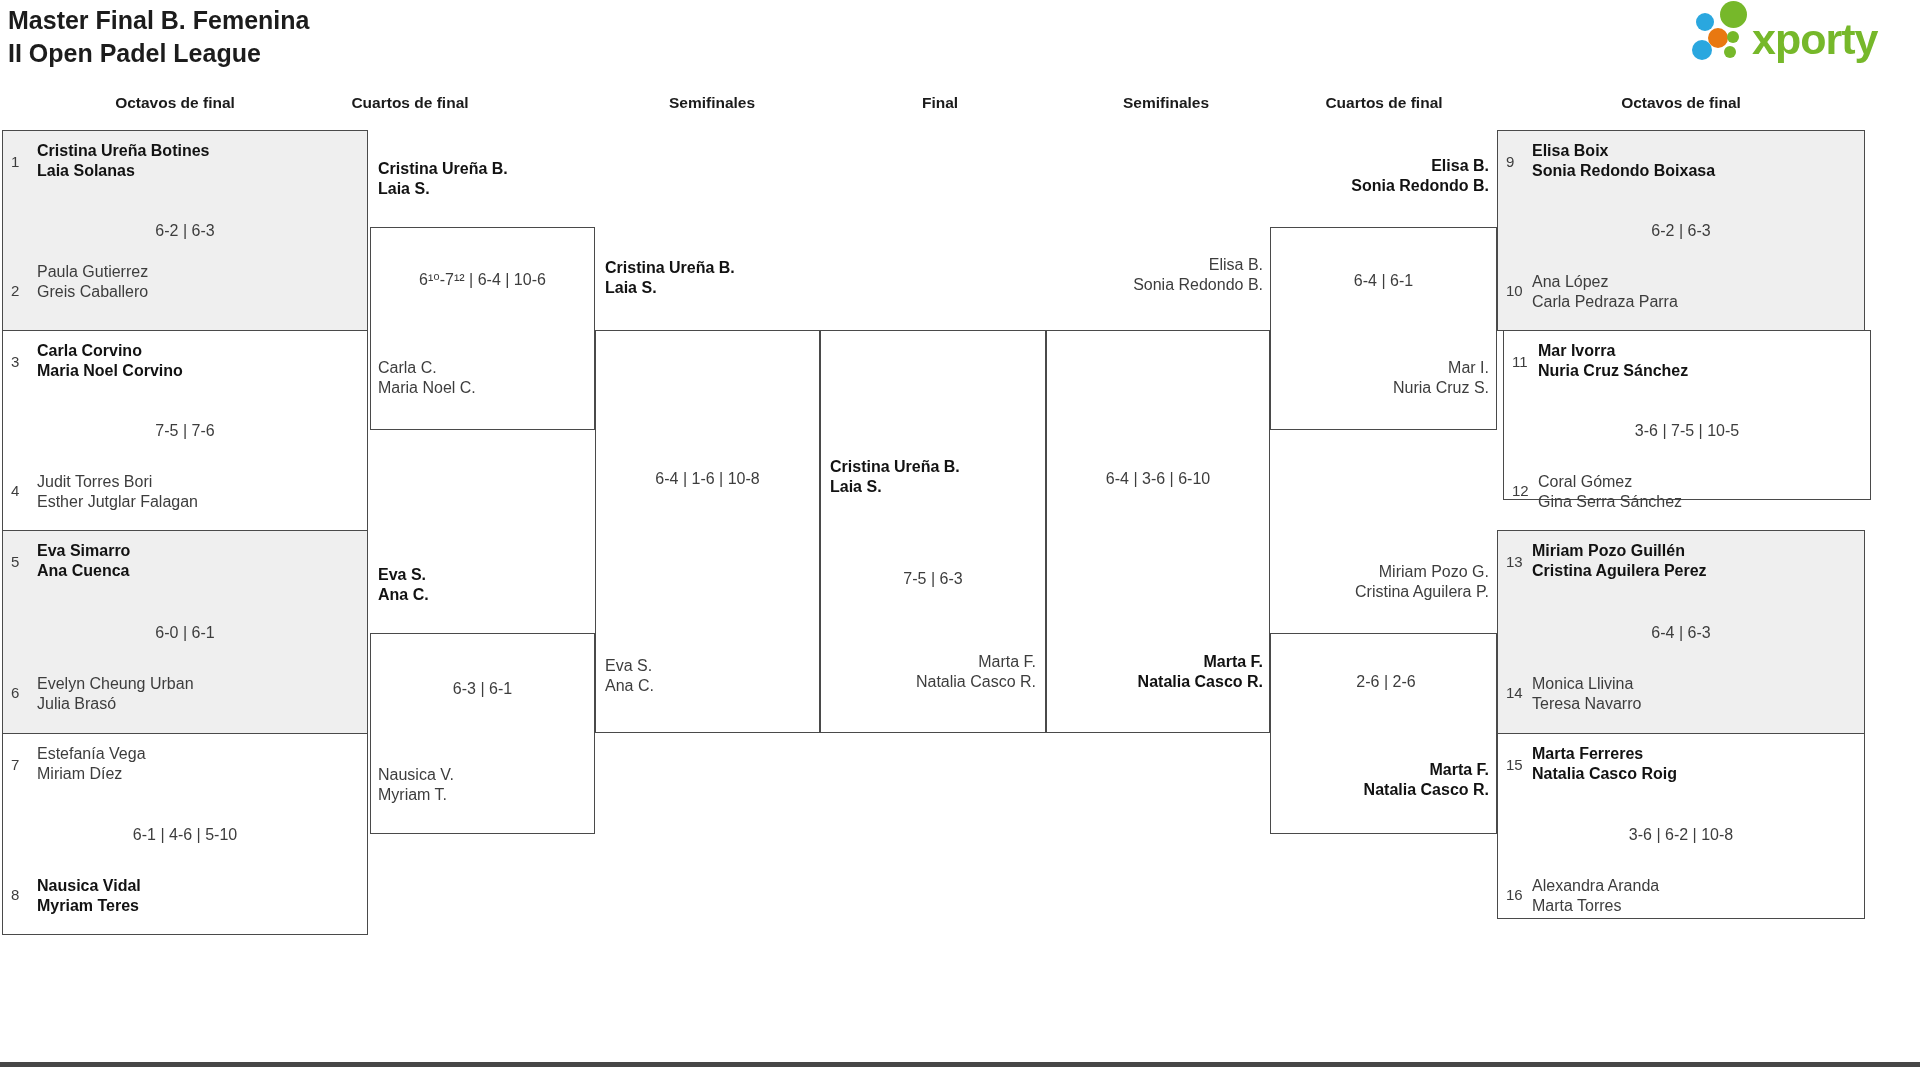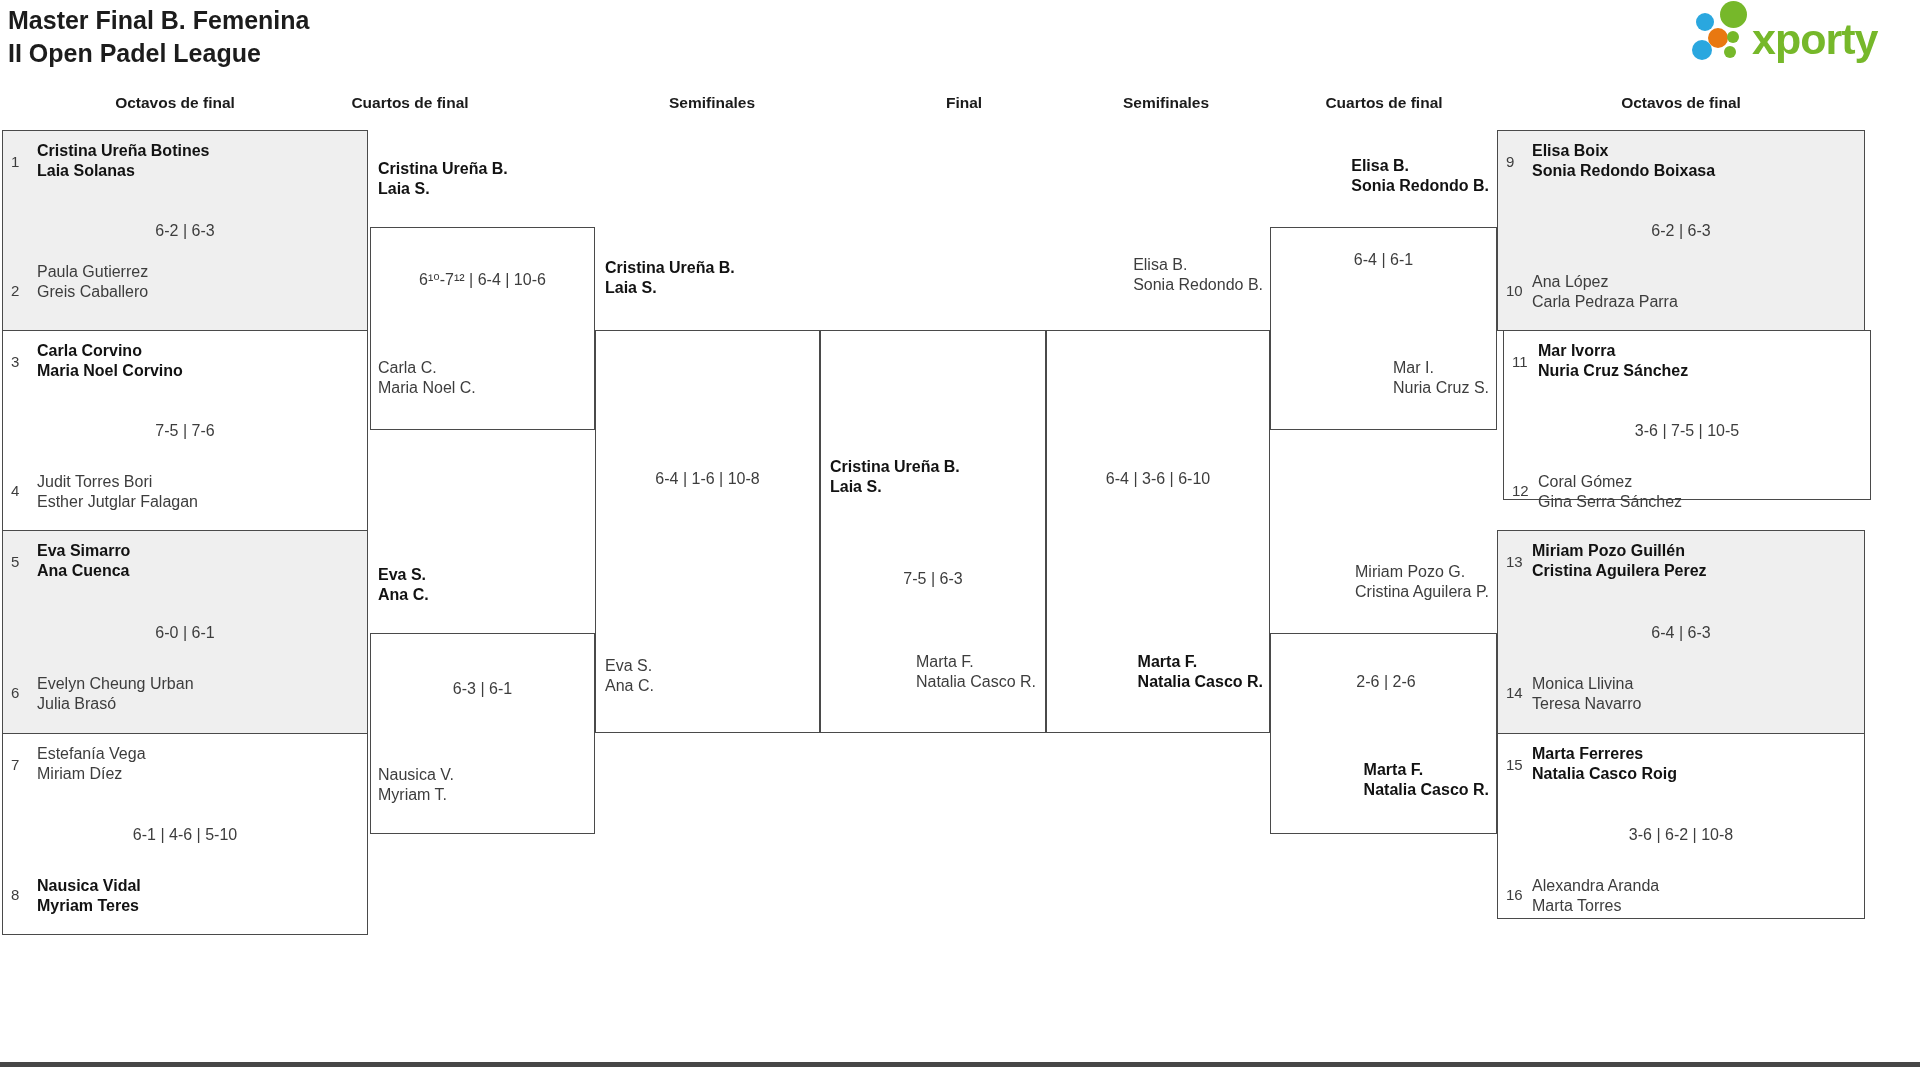--- a/index.html
+++ b/index.html
@@ -5,21 +5,21 @@
   html,body{margin:0;padding:0;background:#fff;}
   .page{position:relative;width:1920px;height:1067px;background:#fff;overflow:hidden;
         font-family:"Liberation Sans","DejaVu Sans",sans-serif;color:#222;}
   .title{position:absolute;left:8px;top:4px;font-size:25px;line-height:33px;font-weight:700;color:#1c1c1c;}
   .rh{position:absolute;top:94px;transform:translateX(-50%);font-size:15.5px;font-weight:700;color:#1b1b1b;white-space:nowrap;}
   .box{position:absolute;border:1px solid #4a4a4a;box-sizing:border-box;background:transparent;}
   .box.shade{background:#efefef;}
   .seed{position:absolute;font-size:15px;color:#3d3d3d;}
   .team{position:absolute;font-size:16px;line-height:20px;color:#3d3d3d;white-space:pre-line;}
   .team.w{font-weight:700;color:#121212;}
-  .team.ra{text-align:left;}
+  .team.ra{text-align:right;}
   .score{position:absolute;font-size:16px;color:#3d3d3d;text-align:center;white-space:nowrap;}
   .dot{position:absolute;border-radius:50%;}
   .logo-text{position:absolute;left:1752px;top:15px;font-size:43px;font-weight:700;letter-spacing:-1px;color:#76b82a;}
   .bottom-bar{position:absolute;left:0;top:1062px;width:1920px;height:5px;background:#474747;}
 </style>
 </head>
 <body>
 
 <div class="page">
 
@@ -34,21 +34,21 @@
     <span class="dot" style="left:1708px;top:28px;width:20px;height:20px;background:#e97810;"></span>
     <span class="dot" style="left:1727px;top:31px;width:12px;height:12px;background:#76b82a;"></span>
     <span class="dot" style="left:1692px;top:40px;width:20px;height:20px;background:#2aa7df;"></span>
     <span class="dot" style="left:1724px;top:46px;width:12px;height:12px;background:#76b82a;"></span>
     <span class="logo-text">xporty</span>
   </div>
 
   <div class="rh" style="left:175px">Octavos de final</div>
   <div class="rh" style="left:410px">Cuartos de final</div>
   <div class="rh" style="left:712px">Semifinales</div>
-  <div class="rh" style="left:964px">Final</div>
+  <div class="rh" style="left:940px">Final</div>
   <div class="rh" style="left:1166px">Semifinales</div>
   <div class="rh" style="left:1384px">Cuartos de final</div>
   <div class="rh" style="left:1681px">Octavos de final</div>
 
   <div class="box shade" style="left:2px;top:130px;width:366px;height:201px">
     <div class="seed" style="left:8px;top:22px">1</div>
     <div class="team w" style="left:34px;top:10px">Cristina Ureña Botines
 Laia Solanas</div>
     <div class="score" style="left:0;right:0;top:91px">6-2 | 6-3</div>
     <div class="seed" style="left:8px;top:151px">2</div>
@@ -153,21 +153,21 @@
 Natalia Casco R.</div>
 
   <div class="team ra" style="right:657px;top:255px">Elisa B.
 Sonia Redondo B.</div>
   <div class="score" style="left:1046px;width:224px;top:470px">6-4 | 3-6 | 6-10</div>
   <div class="team w ra" style="right:657px;top:652px">Marta F.
 Natalia Casco R.</div>
 
   <div class="team w ra" style="right:431px;top:156px">Elisa B.
 Sonia Redondo B.</div>
-  <div class="score" style="left:1270px;width:227px;top:251px">6-4 | 6-1</div>
+  <div class="score" style="left:1270px;width:227px;top:272px">6-4 | 6-1</div>
   <div class="team ra" style="right:431px;top:358px">Mar I.
 Nuria Cruz S.</div>
 
   <div class="team ra" style="right:431px;top:562px">Miriam Pozo G.
 Cristina Aguilera P.</div>
   <div class="score" style="left:1270px;width:232px;top:673px">2-6 | 2-6</div>
   <div class="team w ra" style="right:431px;top:760px">Marta F.
 Natalia Casco R.</div>
 
   <div class="bottom-bar"></div>

